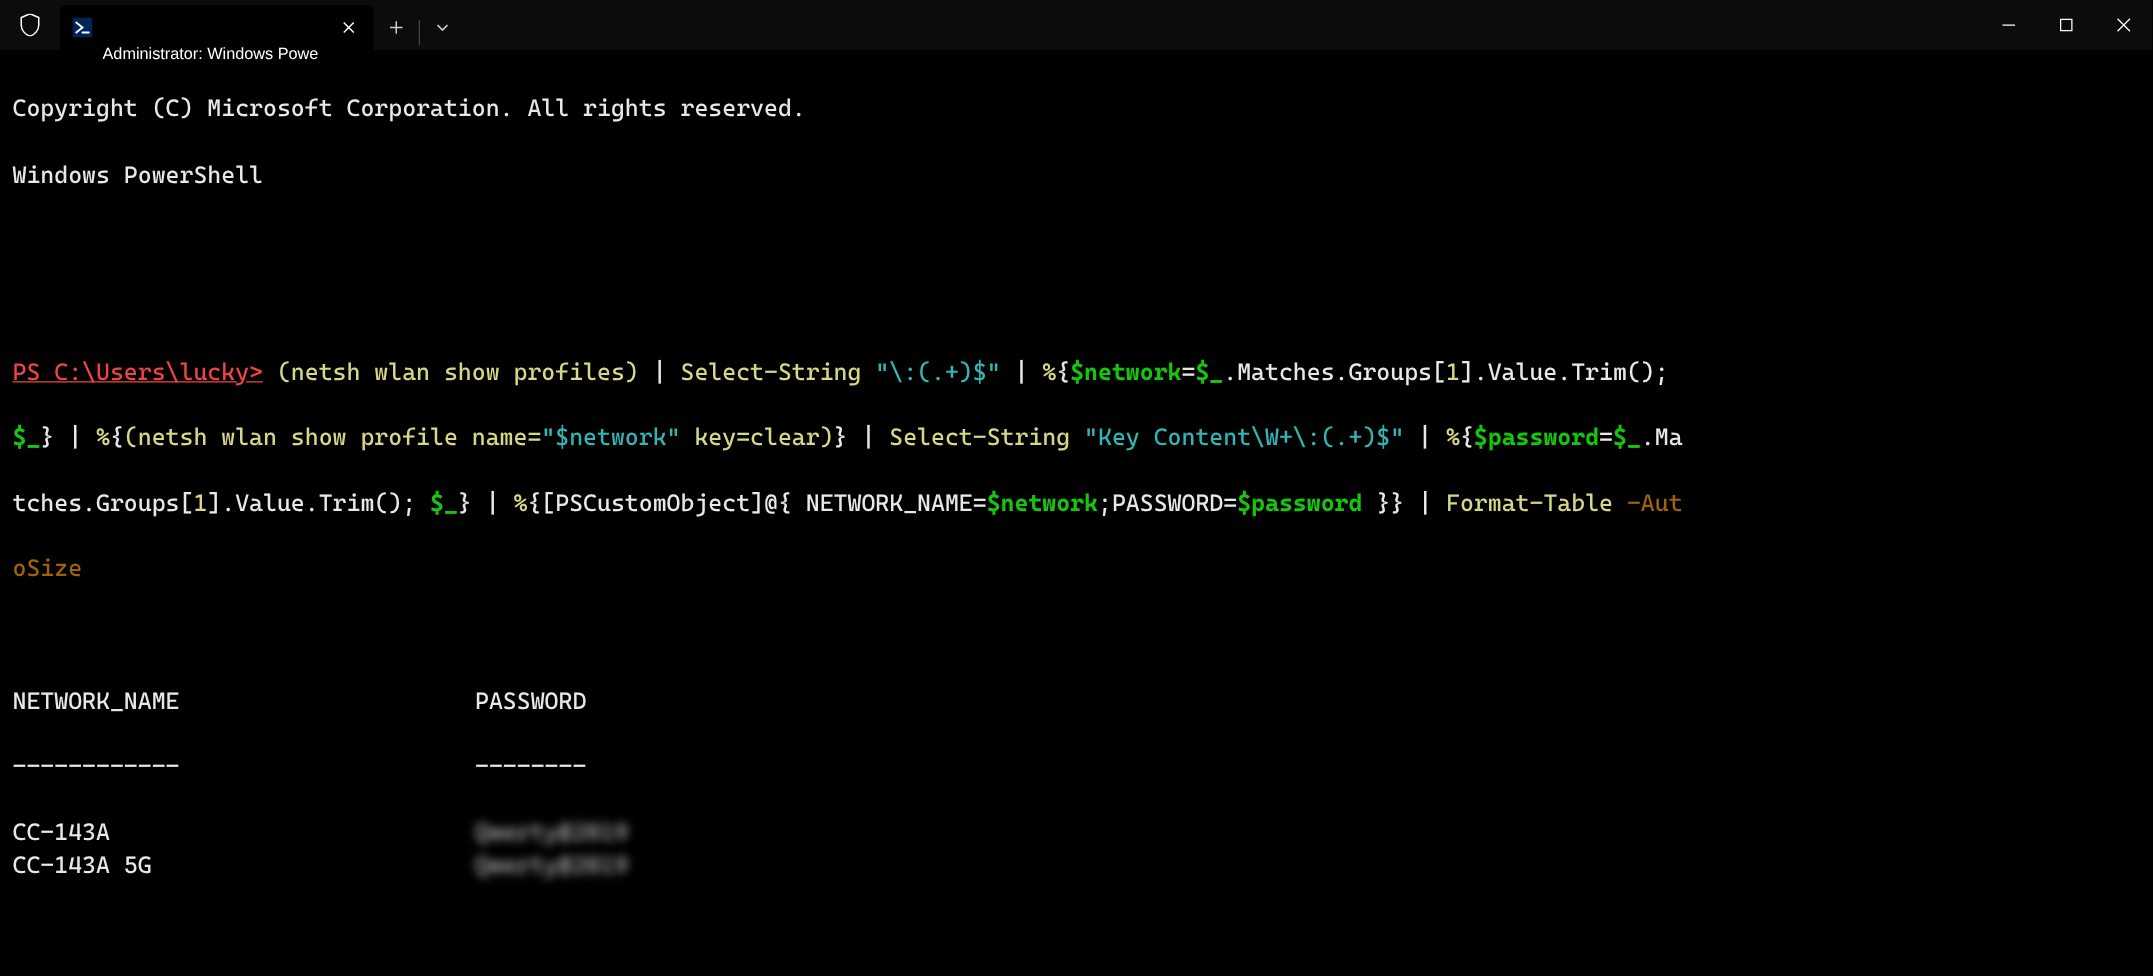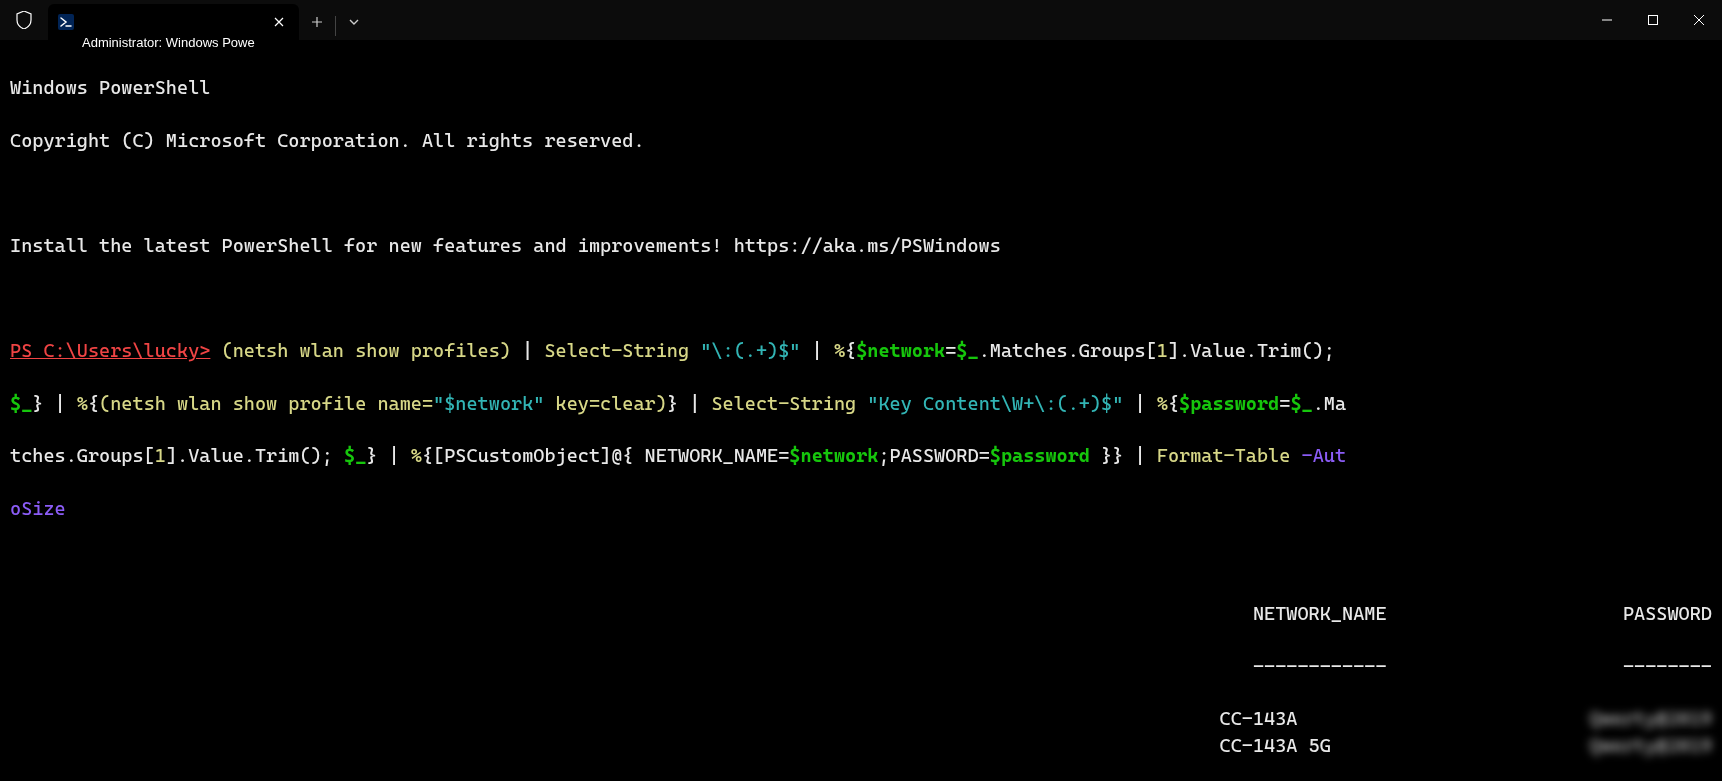--- a/index.html
+++ b/index.html
@@ -54,24 +54,24 @@
     font-size: 19px;
     line-height: 26.3px;
     white-space: pre;
     color: #e8e8e8;
     font-weight: 400;
   }
   .blank { height: 26.3px; }
   .yl  { color: #d7d787; }  
   .cy  { color: #32b5b5; }  
   .gn  { color: #16c60c; font-weight: bold; }  
-  .gr  { color: #8b5cf6; }  
+  .gr  { color: #a16207; }  
   .wh  { color: #e8e8e8; }
 
-  .table-row { display:flex;justify-content:flex-end; }
+  .table-row { display:flex; }
   .col-net { width: 370px; }
   .col-pwd { }
   .blur { filter: blur(4px); color:#bbb; }
 
   .prompt { color:#ef4444;text-decoration:underline; }
 </style>
 </head>
 <body>
 
 <div class="titlebar">
@@ -118,24 +118,23 @@
     </div>
     <div class="win-btn close">
       <svg width="12" height="12" viewBox="0 0 12 12">
           <path d="M1 1 L11 11 M11 1 L1 11" stroke="#fff" stroke-width="1"></path>
         </svg>
     </div>
   </div>
 </div>
 
 <div class="terminal">
+<div>Copyright (C) Microsoft Corporation. All rights reserved.</div>
 <div>Windows PowerShell</div>
-<div>Copyright (C) Microsoft Corporation. All rights reserved.</div>
 <div class="blank"></div>
-<div>Install the latest PowerShell for new features and improvements! https://aka.ms/PSWindows</div>
 <div class="blank"></div>
 <div><span class="prompt">PS C:\Users\lucky&gt;</span><span> </span><span class="yl">(netsh wlan show profiles)</span><span class="wh"> | </span><span class="yl">Select-String</span><span> </span><span class="cy">"\:(.+)$"</span><span class="wh"> | </span><span class="yl">%</span><span class="wh">{</span><span class="gn">$network</span><span class="wh">=</span><span class="gn">$_</span><span class="wh">.Matches.Groups[</span><span class="yl">1</span><span class="wh">].Value.Trim();</span></div>
 <div><span class="gn">$_</span><span class="wh">}</span><span class="wh"> | </span><span class="yl">%</span><span class="wh">{</span><span class="yl">(netsh wlan show profile name=</span><span class="cy">"$network"</span><span class="yl"> key=clear)</span><span class="wh">}</span><span class="wh"> | </span><span class="yl">Select-String</span><span> </span><span class="cy">"Key Content\W+\:(.+)$"</span><span class="wh"> | </span><span class="yl">%</span><span class="wh">{</span><span class="gn">$password</span><span class="wh">=</span><span class="gn">$_</span><span class="wh">.Ma</span></div>
 <div><span class="wh">tches.Groups[</span><span class="yl">1</span><span class="wh">].Value.Trim(); </span><span class="gn">$_</span><span class="wh">}</span><span class="wh"> | </span><span class="yl">%</span><span class="wh">{</span><span class="wh">[PSCustomObject]@{ NETWORK_NAME</span><span class="wh">=</span><span class="gn">$network</span><span class="wh">;</span><span class="wh">PASSWORD</span><span class="wh">=</span><span class="gn">$password</span><span class="wh"> }</span><span class="wh">}</span><span class="wh"> | </span><span class="yl">Format-Table</span><span> </span><span class="gr">-Aut</span></div>
 <div><span class="gr">oSize</span></div>
 <div class="blank"></div>
 <div class="table-row"><span class="col-net">NETWORK_NAME</span><span class="col-pwd">PASSWORD</span></div>
 <div class="table-row"><span class="col-net">------------</span><span class="col-pwd">--------</span></div>
 <div id="table-body"><div class="table-row"><span class="col-net">CC-143A</span><span class="col-pwd blur">Qwerty@2019</span></div><div class="table-row"><span class="col-net">CC-143A 5G</span><span class="col-pwd blur">Qwerty@2019</span></div></div>
 

